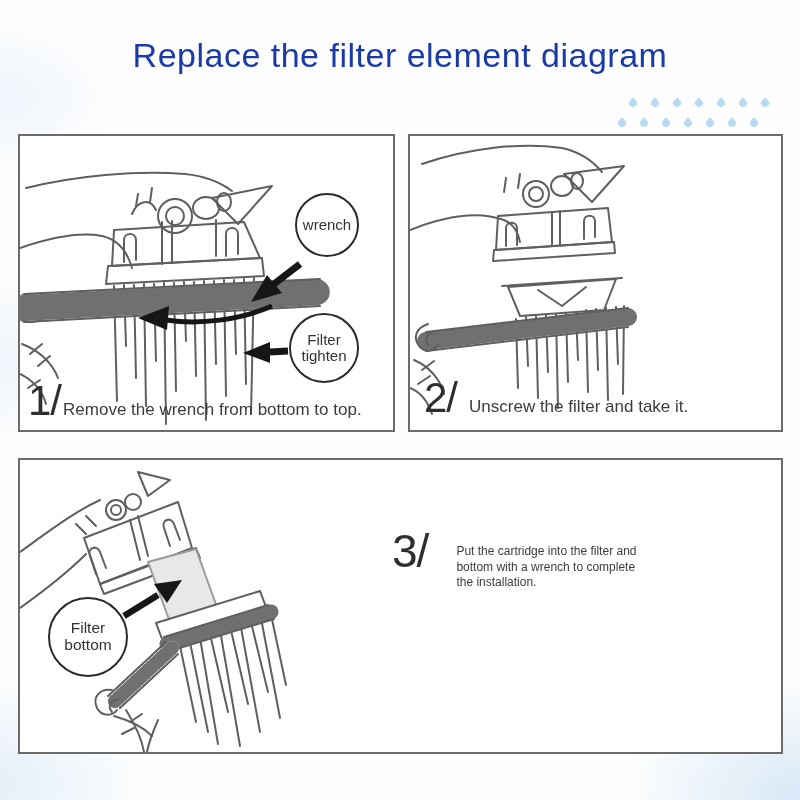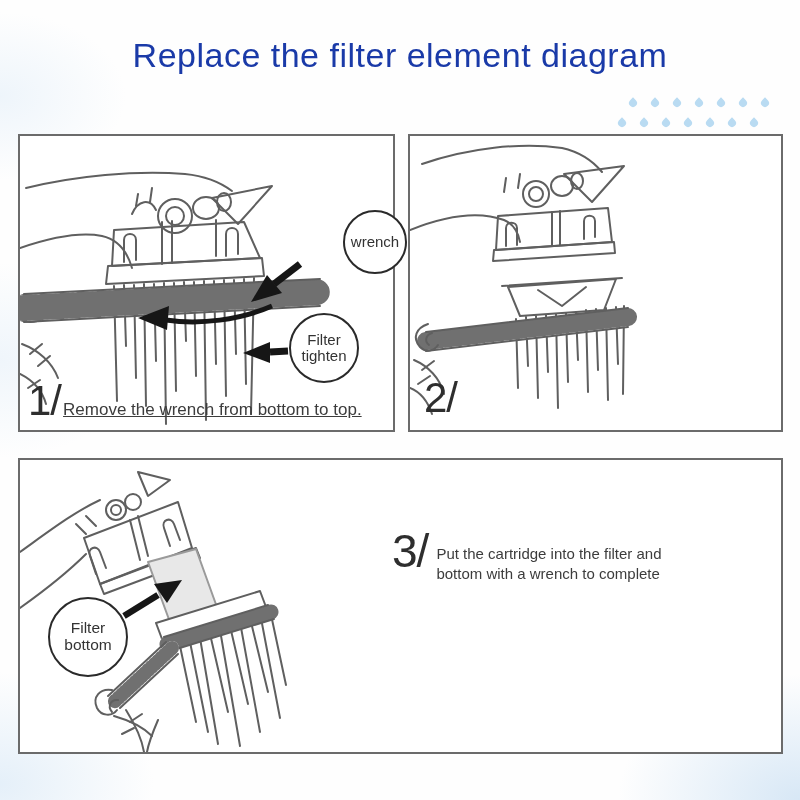--- a/index.html
+++ b/index.html
@@ -40,36 +40,36 @@
   .panel2{left:408px;top:134px;width:375px;height:298px;}
   .panel3{left:18px;top:458px;width:765px;height:296px;}
   .panel svg{position:absolute;left:0;top:0;}
   .bubble{
     position:absolute;border:2px solid #2a2a2a;border-radius:50%;
     background:#fff;display:flex;flex-direction:column;
     align-items:center;justify-content:center;
     font-size:15px;line-height:1.08;color:#333;box-sizing:border-box;
     text-align:center;
   }
-  .bubble.wrench{left:275px;top:74px;width:64px;height:64px;margin-left:48px;}
+  .bubble.wrench{left:275px;top:57px;width:64px;height:64px;}
   .bubble.bottle{left:269px;top:177px;width:70px;height:70px;}
   .bubble.element{left:28px;top:137px;width:80px;height:80px;font-size:15.5px;}
   .caption{
     position:absolute;display:flex;align-items:baseline;color:#3c3c3c;
     white-space:nowrap;
   }
   .caption .num{font-size:42px;color:#2e2e2e;letter-spacing:-1px;}
-  .caption .cap-text{font-size:17px;text-decoration:underline;}
+  .caption .cap-text{font-size:17px;}
   .panel1 .caption{left:8px;bottom:5px;gap:2px;}
   .panel2 .caption{left:14px;bottom:8px;gap:12px;}
   .step3-caption{
     position:absolute;left:372px;top:68px;display:flex;gap:8px;color:#3c3c3c;
   }
   .step3-caption .num{font-size:46px;line-height:1;color:#2e2e2e;letter-spacing:-1px;}
-  .step3-caption .lines{margin-top:16px;font-size:15px;line-height:1.3;}
+  .step3-caption .lines{margin-top:16px;font-size:12px;line-height:1.3;margin-left:20px;}
 </style>
 </head>
 <body>
 
 <div class="page">
 
   <h1 class="title">Replace the filter element diagram</h1>
 
   <div class="droplets row1">
       <span class="drop"></span>
@@ -191,20 +191,21 @@
         </g>
         <g>
           <path d="M4,224 C18,230 30,242 34,258"></path>
           <path d="M0,252 C10,256 18,266 22,278"></path>
           <path d="M12,234 L24,225 M8,248 L20,240"></path>
         </g>
       </g>
     </svg>
     <div class="caption">
       <span class="num">2/</span>
+      <span class="cap-text">Unscrew the filter and take it.</span>
     </div>
   </section>
 
   <section class="panel panel3">
     <svg width="761" height="292" viewBox="0 0 761 292">
       <g stroke="#5f5f5f" stroke-width="2" fill="none" stroke-linecap="round" stroke-linejoin="round">
         <g>
           <path d="M0,92 C28,72 54,52 80,40"></path>
           <path d="M0,148 C28,128 50,110 66,94"></path>
           <path d="M56,64 L66,74 M66,56 L76,66"></path>
@@ -249,17 +250,18 @@
     </svg>
     <div class="bubble element">
       <span>Filter</span>
       <span>bottom</span>
     </div>
     <div class="step3-caption">
       <span class="num">3/</span>
       <div class="lines">
         <div>Put the cartridge into the filter and</div>
         <div>bottom with a wrench to complete</div>
+        <div>the installation.</div>
       </div>
     </div>
   </section>
 
 </div>
 
 </body></html>

